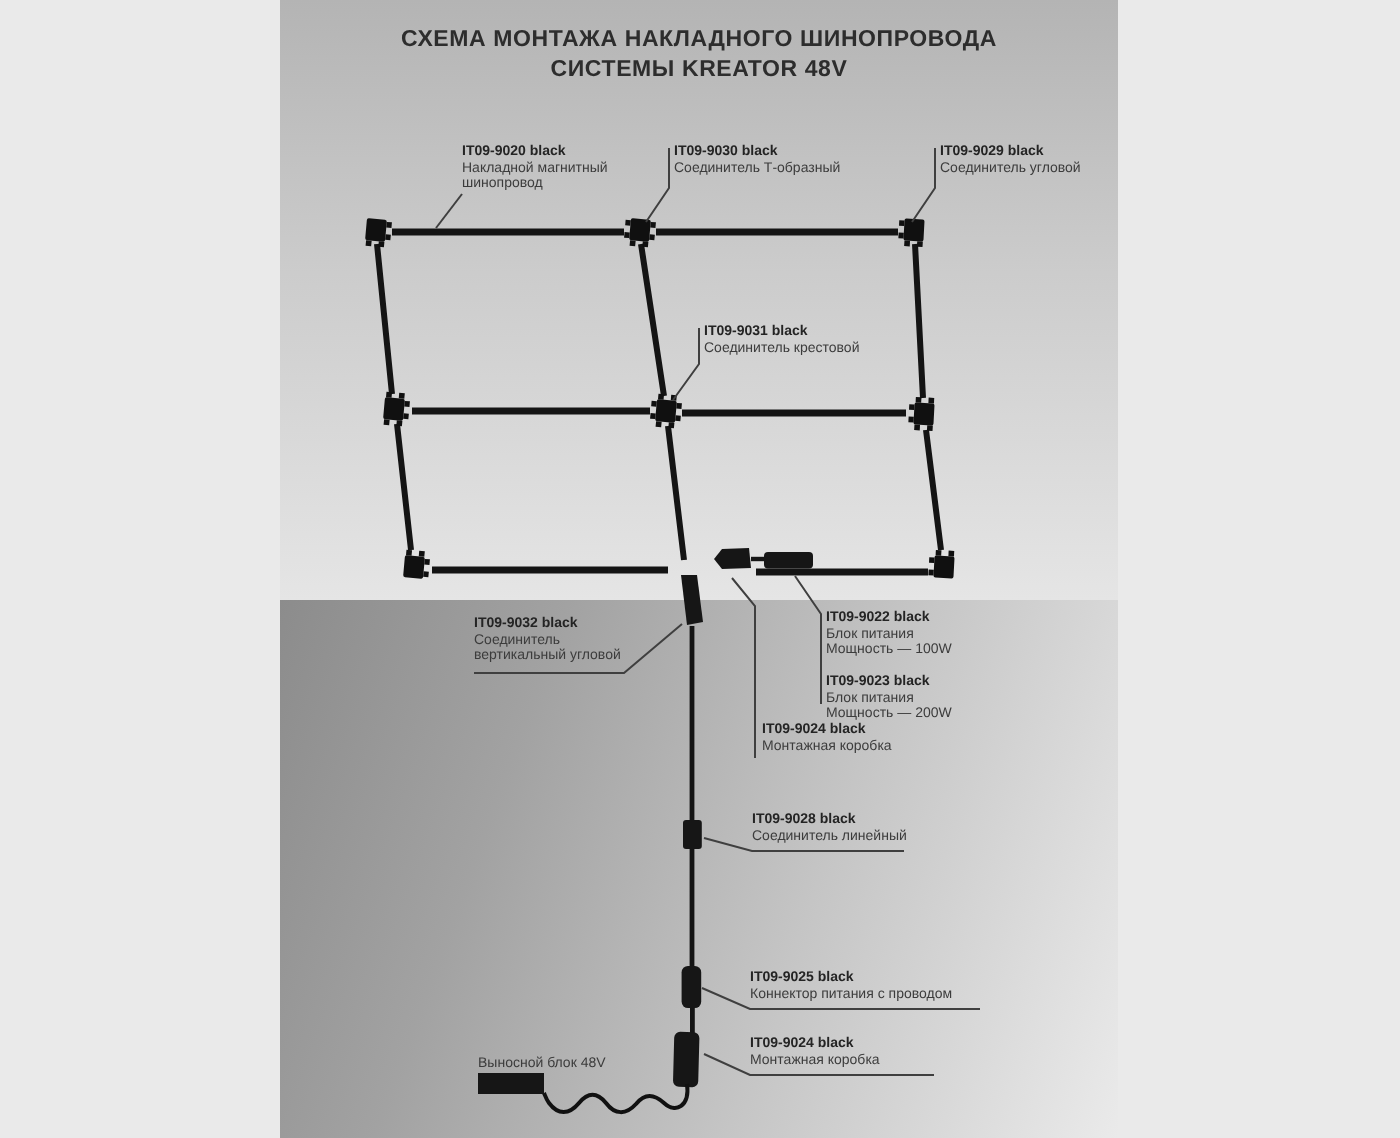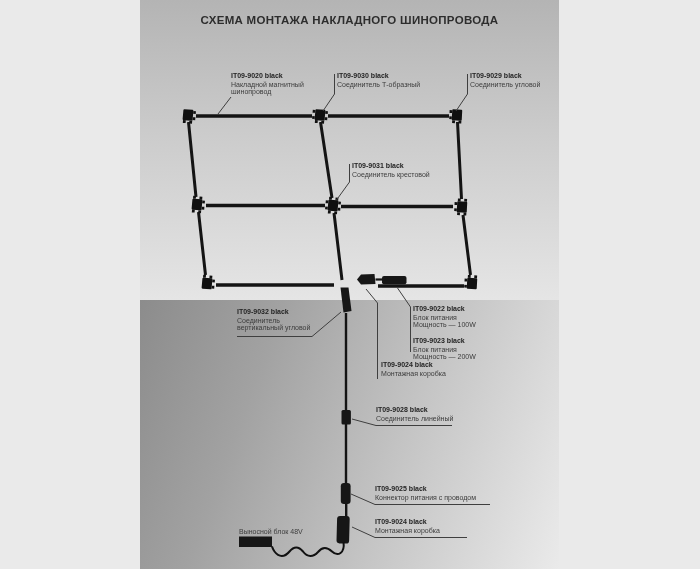--- a/index.html
+++ b/index.html
@@ -143,20 +143,21 @@
         <path d="M257.5,288 L270.5,307 V352"></path>
         <path d="M226,289 L237.5,303 V379"></path>
         <path d="M212,419 L236,425.5 H312"></path>
         <path d="M211,494 L235,504.5 H350"></path>
         <path d="M212,527 L235,537.5 H327"></path>
       </g>
     </svg>
 
     <div class="title">
       <div>СХЕМА  МОНТАЖА НАКЛАДНОГО ШИНОПРОВОДА</div>
+      <div>СИСТЕМЫ KREATOR 48V</div>
     </div>
 
     <div class="lbl" style="left:91px;top:72px">
       <div class="code">IT09-9020 black</div>
       <div>Накладной магнитный</div>
       <div>шинопровод</div>
     </div>
 
     <div class="lbl" style="left:197px;top:72px">
       <div class="code">IT09-9030 black</div>

